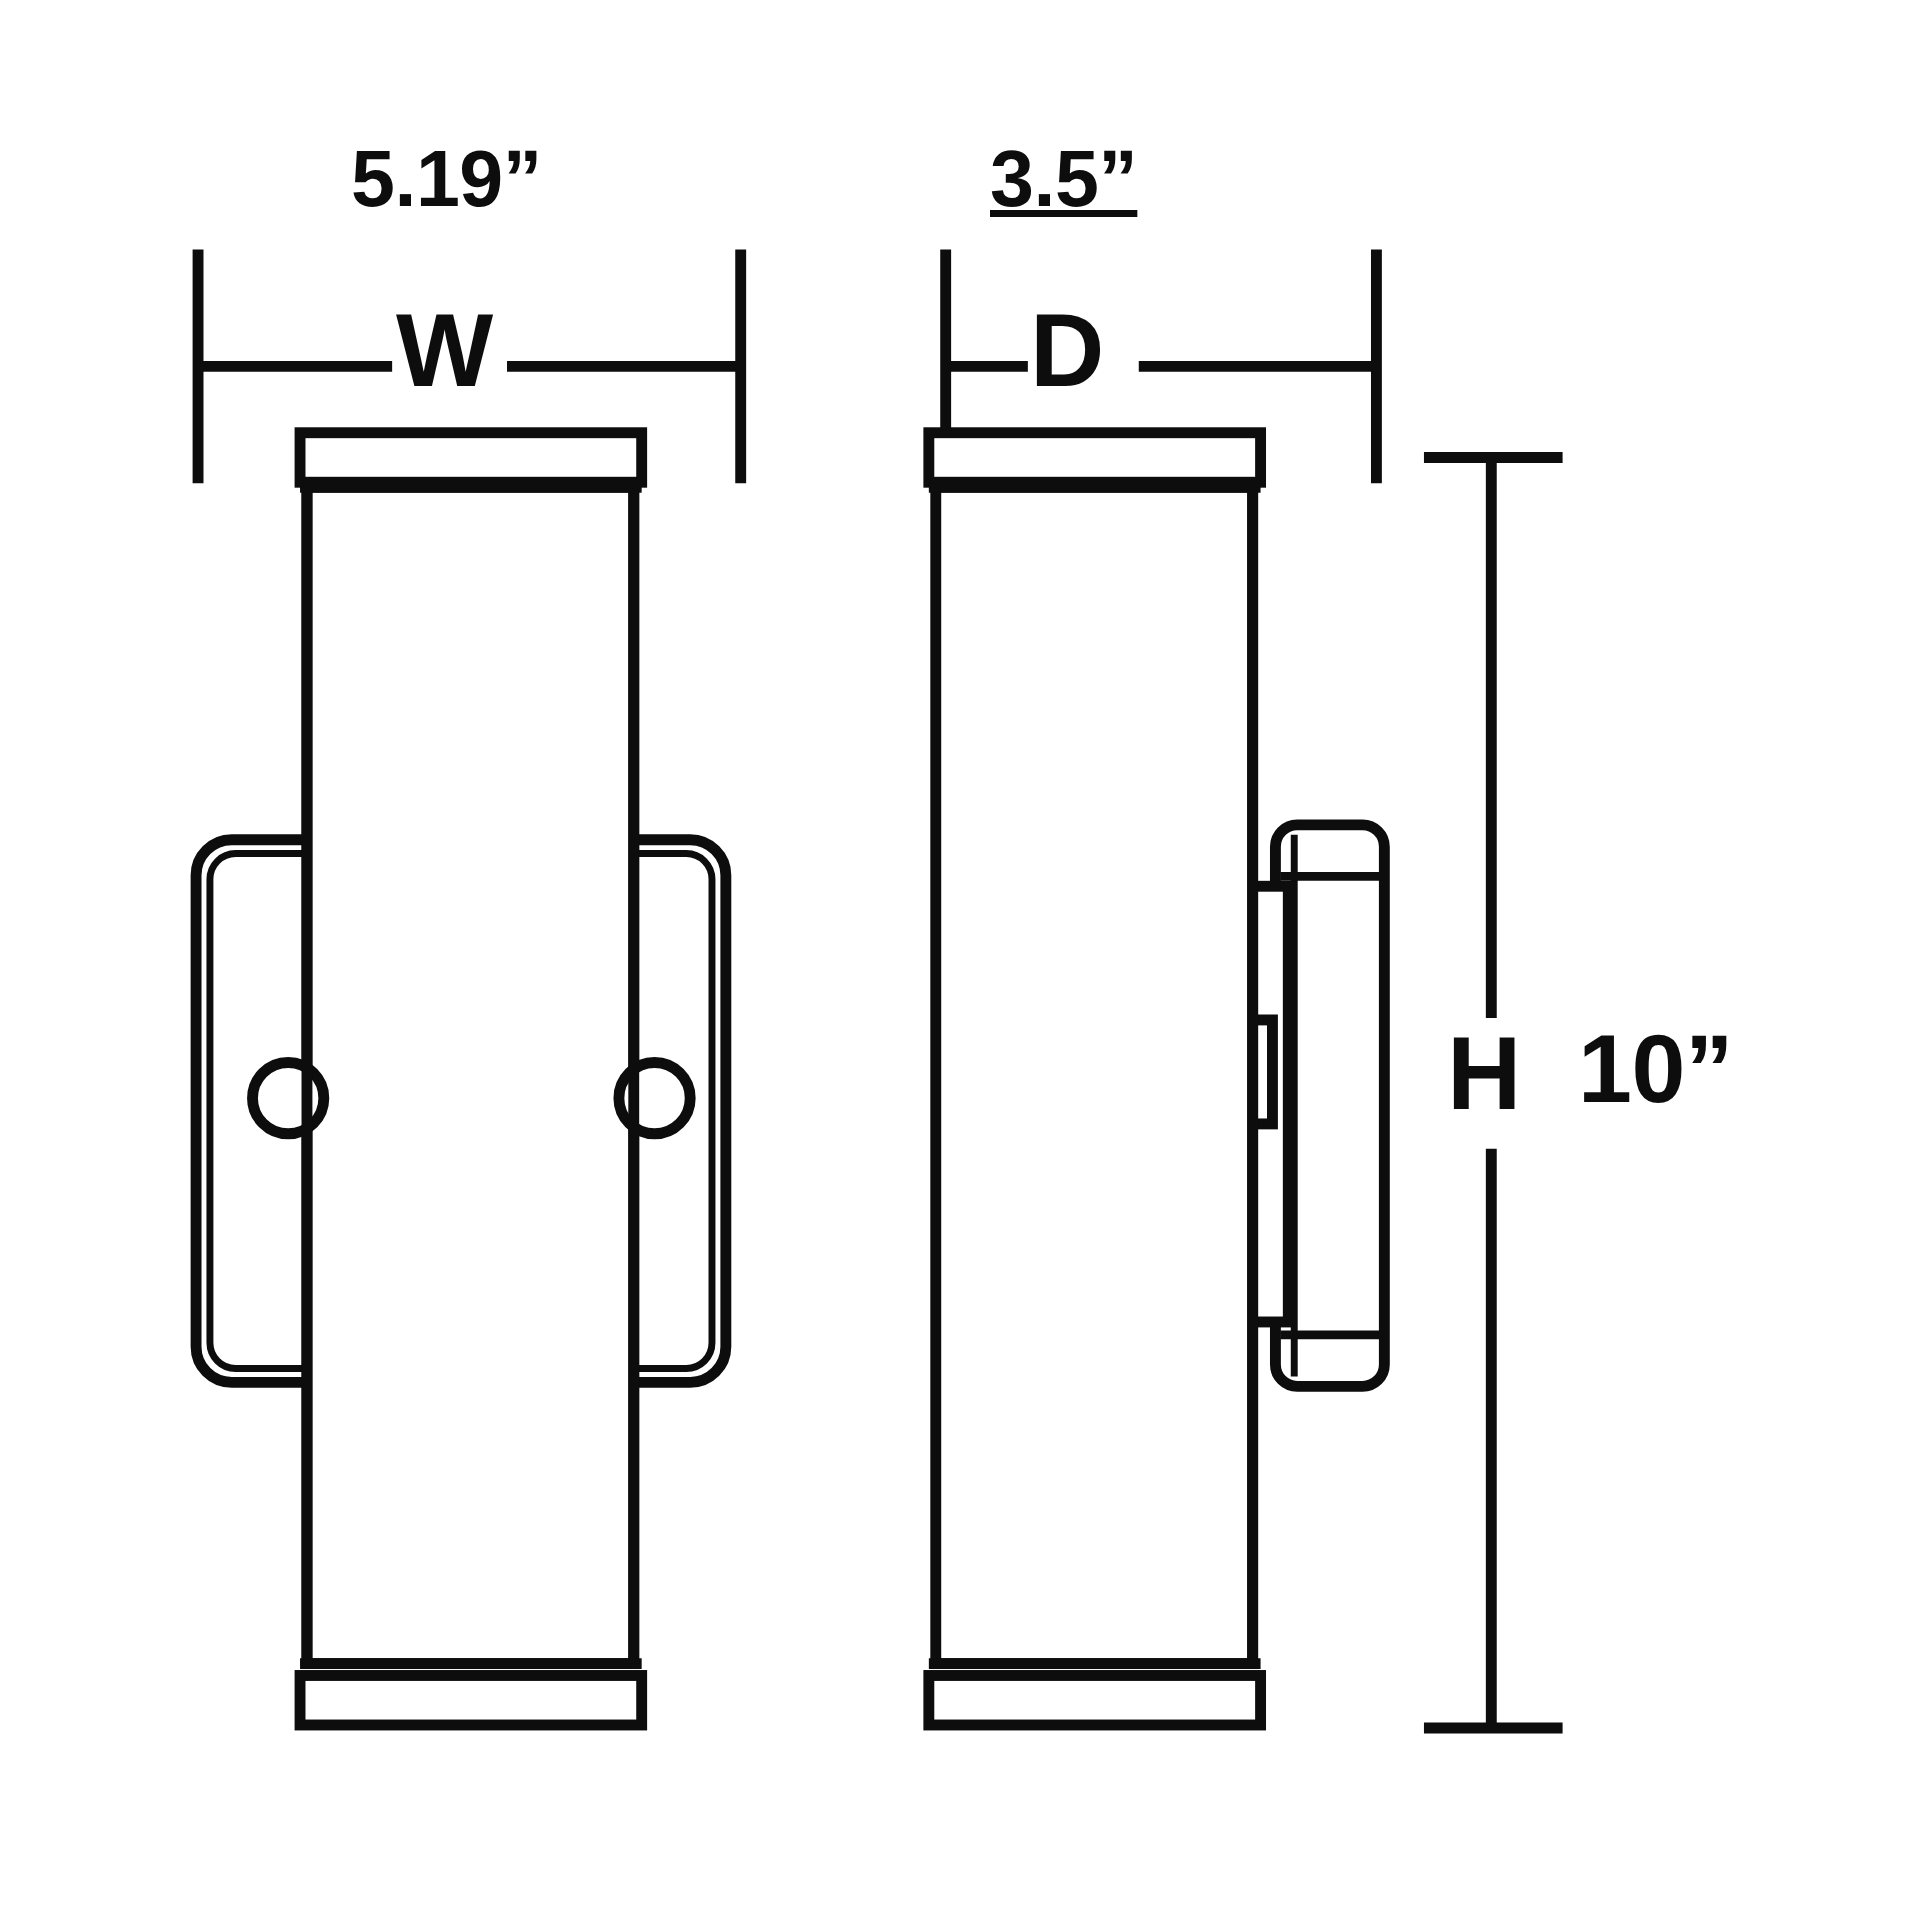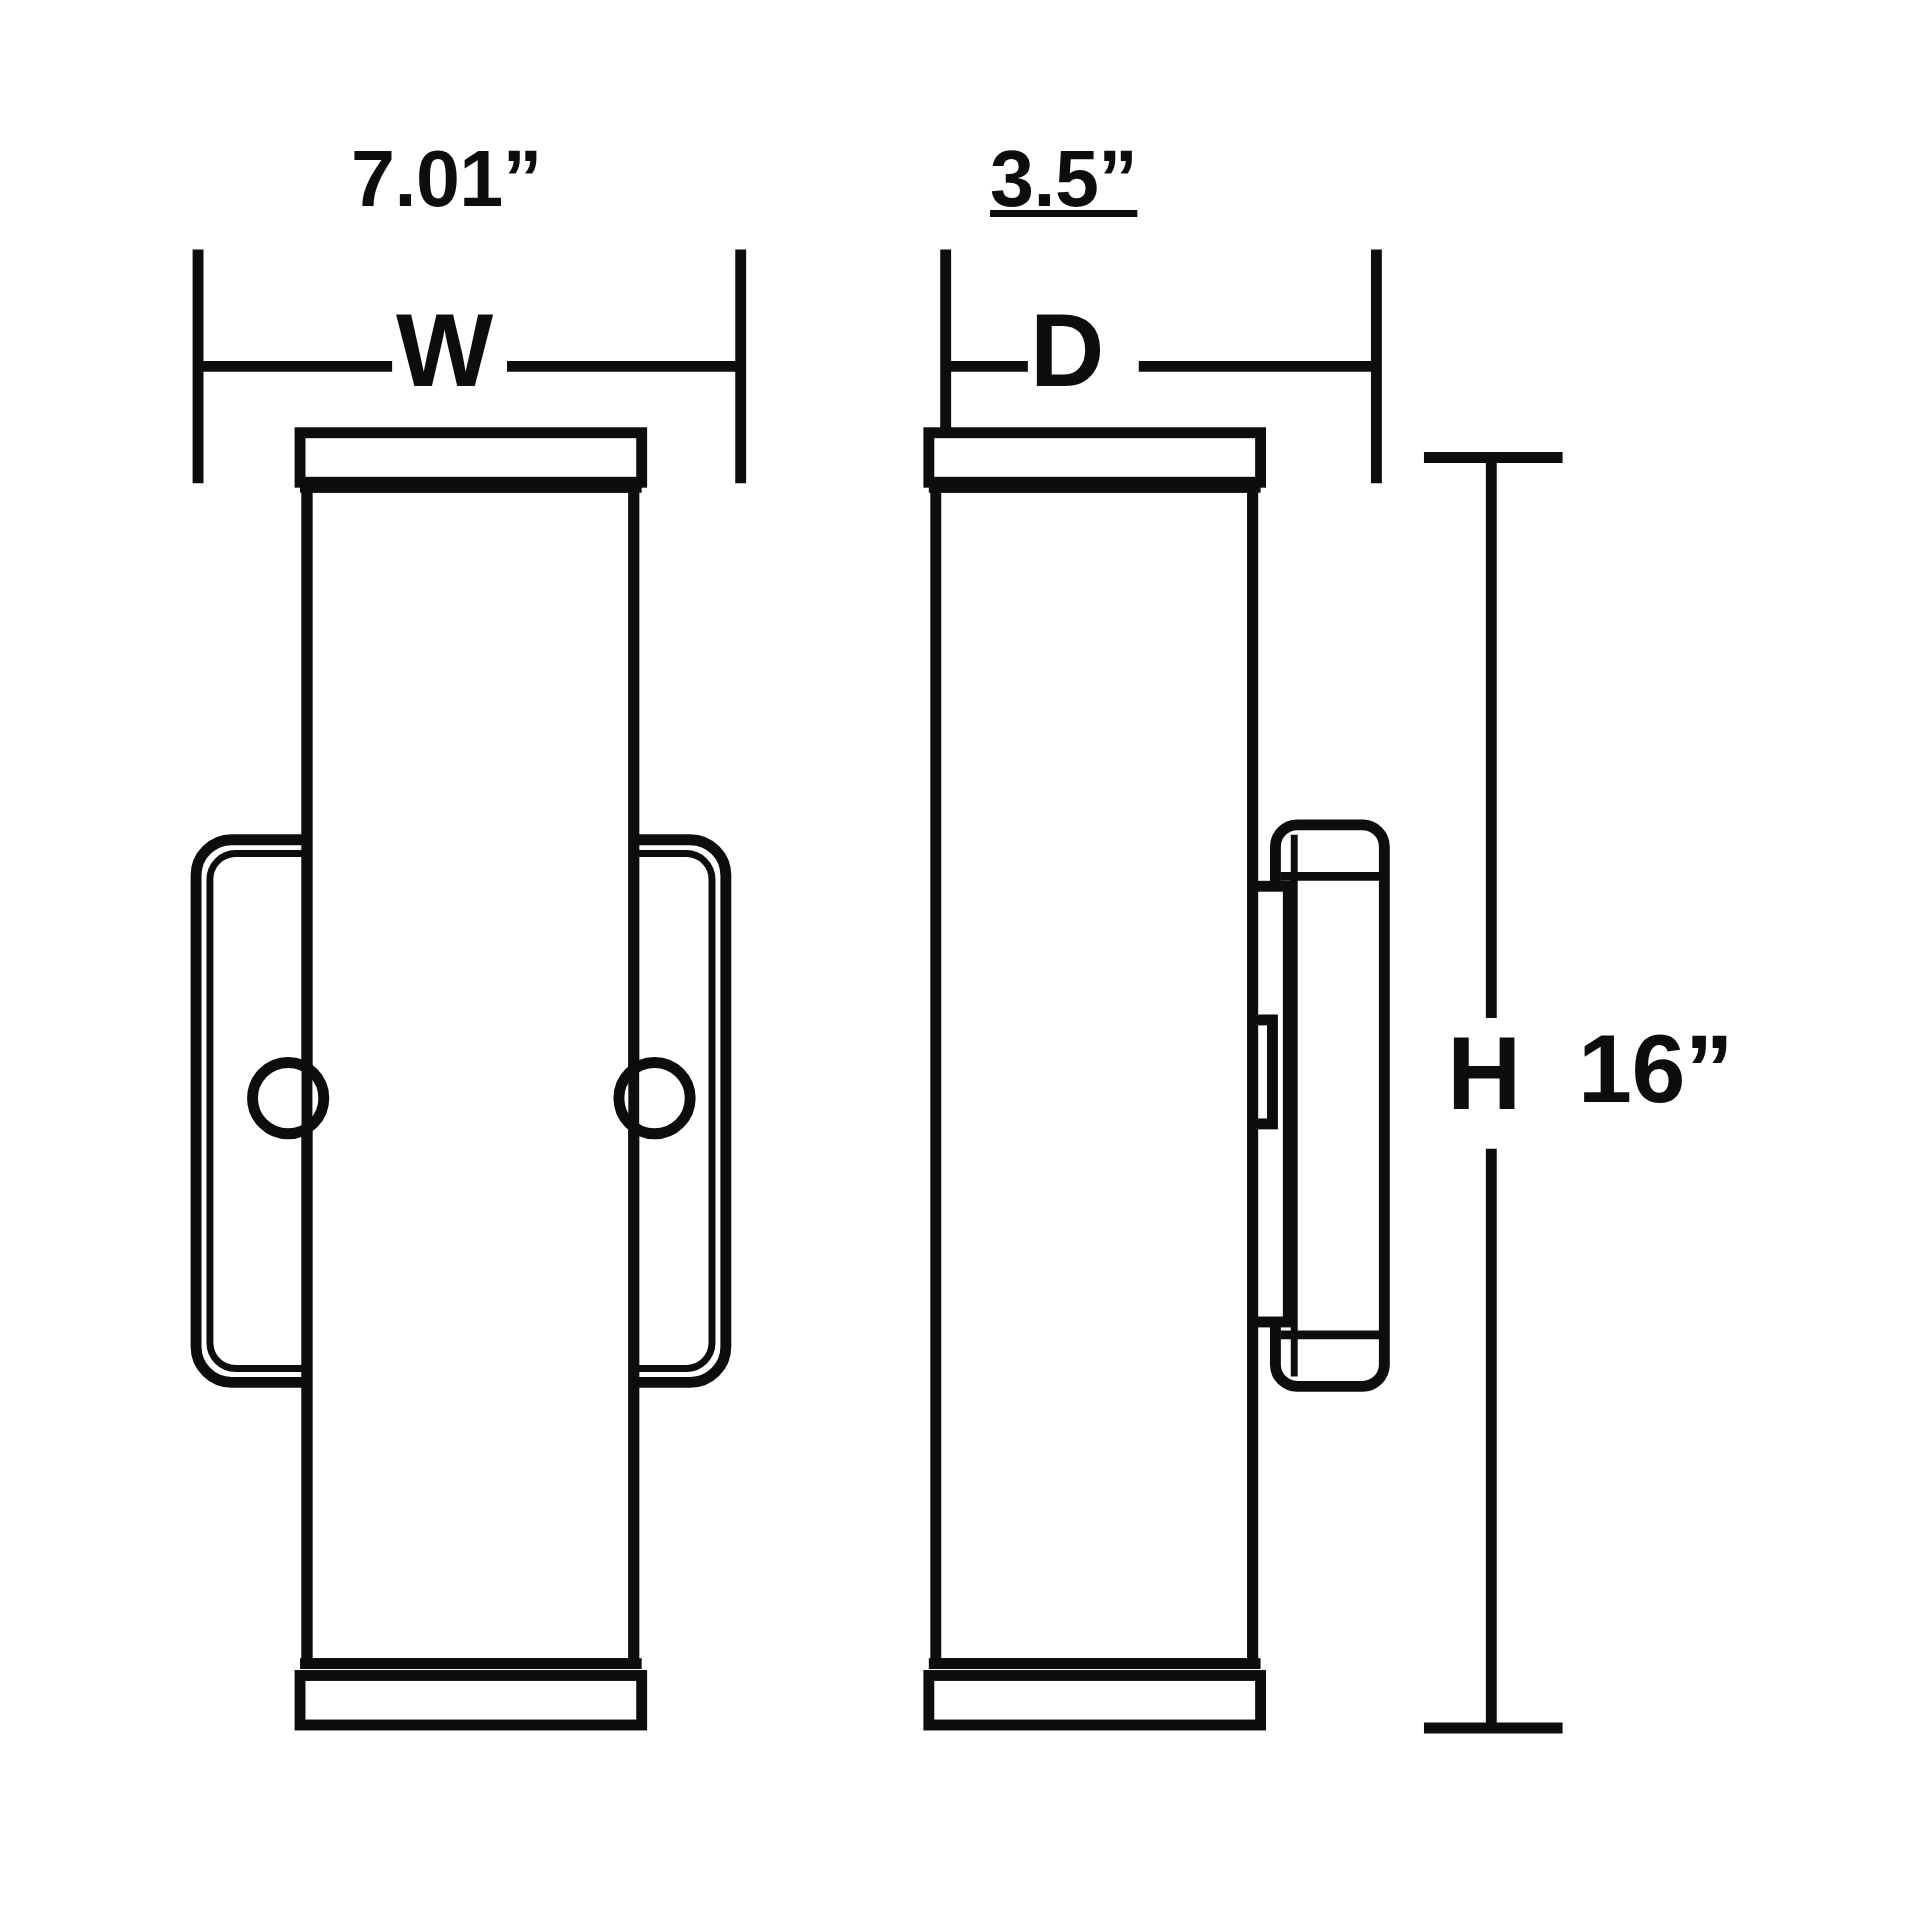--- a/index.html
+++ b/index.html
@@ -108,26 +108,26 @@
           <rect x="938" y="1692" width="335" height="50" fill="#ffffff" stroke="#0d0d0d" stroke-width="11"></rect>
           <line x1="938" y1="1680" x2="1273" y2="1680" stroke-width="11"></line>
         </g>
 
         <line x1="1265" y1="492" x2="1265" y2="1680" stroke="#0d0d0d" stroke-width="11"></line>
       </g>
 
     </g>
   </svg>
 
-  <div class="dim-text" id="label-w-value">7.01”</div>
+  <div class="dim-text" id="label-w-value">5.19”</div>
 
   <div class="dim-text" id="label-w-letter">W</div>
 
   <div class="dim-text" id="label-d-value">3.5”</div>
 
   <div class="dim-text" id="label-d-letter">D</div>
 
   <div class="dim-text" id="label-h-letter">H</div>
 
-  <div class="dim-text" id="label-h-value">16”</div>
+  <div class="dim-text" id="label-h-value">10”</div>
 
 </div>
 
 
 </body></html>

